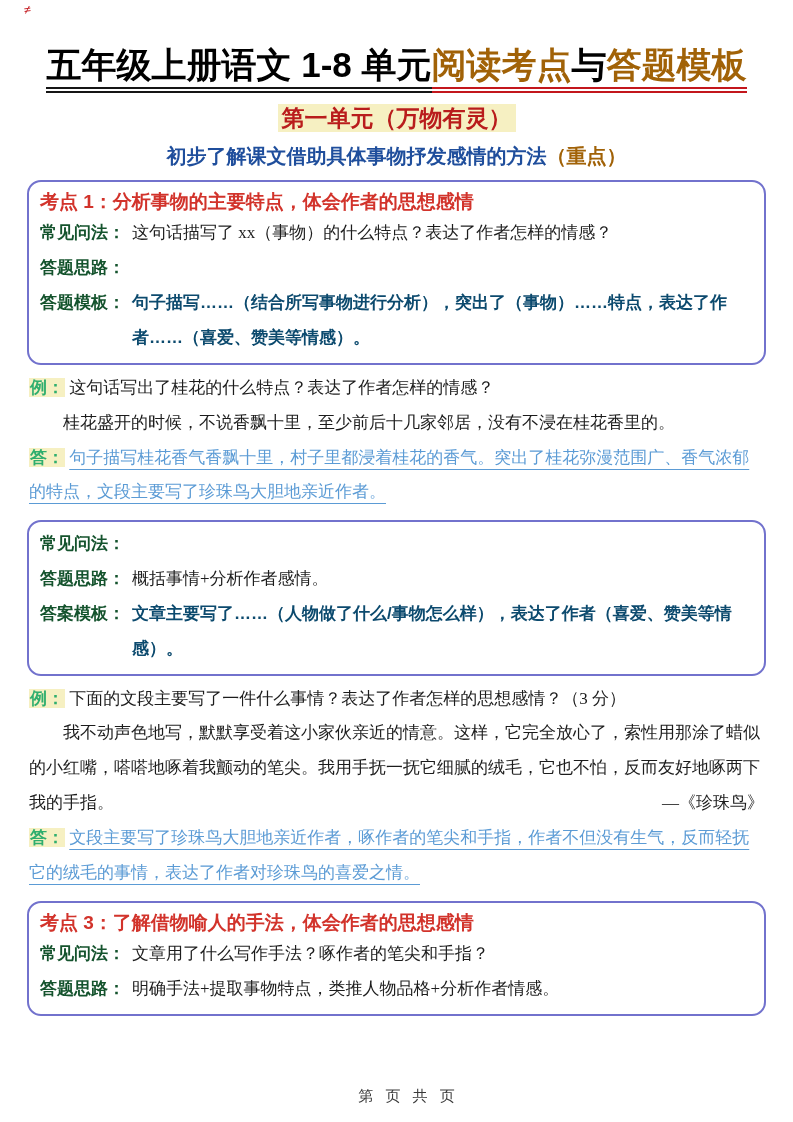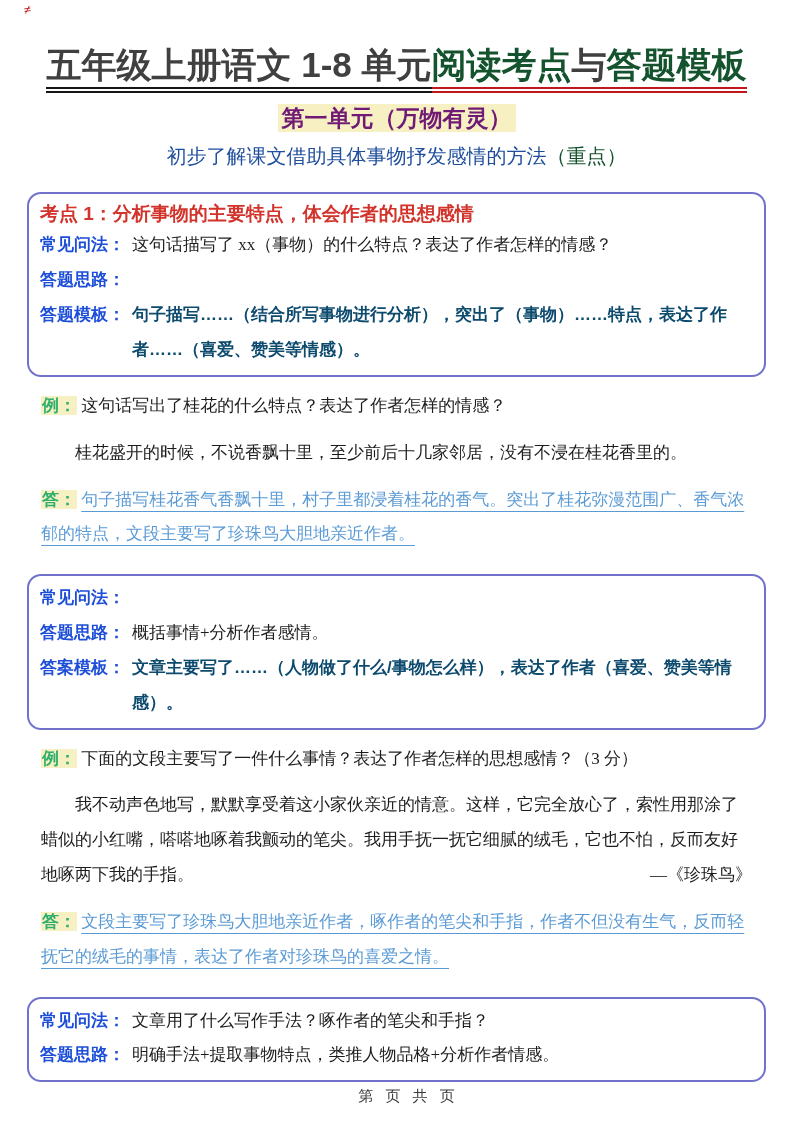--- a/index.html
+++ b/index.html
@@ -24,68 +24,68 @@
     margin:44px 0 0 0;
     text-align:center;
     font-size:35px;
     font-weight:bold;
     line-height:1.2;
     white-space:nowrap;
     font-family:"Liberation Sans","DejaVu Sans",sans-serif;
   }
   .ul-black{border-bottom:6px double #151515;padding-bottom:3px;}
   .ul-red{border-bottom:6px double #c3161c;padding-bottom:3px;}
-  .t-black{color:#404040;}
-  .t-red{color:#14532d;}
+  .t-black{color:#000000;}
+  .t-red{color:#a16207;}
   .unit-heading{
     margin:17px 0 0 0;
     text-align:center;
     font-size:23px;font-weight:bold;
     font-family:"Liberation Sans","DejaVu Sans",sans-serif;
   }
-  .unit-heading .hl-strong{background:#f6f0c2;color:#701a75;padding:1px 4px;}
+  .unit-heading .hl-strong{background:#f6f0c2;color:#b91c1c;padding:1px 4px;}
   .method-heading{
     margin:9px 0 0 0;
     text-align:center;
-    font-size:20px;font-weight:normal;
+    font-size:20px;font-weight:bold;
     font-family:"Liberation Sans","DejaVu Sans",sans-serif;
   }
   .t-blue{color:#1f4e9c;}
   
   .kbox{
-    margin-top:22px;
+    margin-top:10px;
     border:2px solid #7272cd;
     border-radius:14px;
     padding:5px 13px 7px 11px;
     background:#ffffff;
   }
   .ktitle{
     color:#d2332b;
     font-weight:bold;
     font-size:19px;
     line-height:1.55;
     font-family:"Liberation Sans","DejaVu Sans",sans-serif;
   }
   .krow{
     display:flex;
     align-items:flex-start;
     font-size:17px;
     line-height:2.05;
   }
   .klabel{
     flex:0 0 92px;
-    color:#1d4ed8;
+    color:#14532d;
     font-weight:bold;
     font-family:"Liberation Sans","DejaVu Sans",sans-serif;
   }
   .ktext{flex:1;}
   .ktext.red{color:#0c4a6e;font-weight:bold;font-family:"Liberation Sans","DejaVu Sans",sans-serif;}
   
   .example{margin:6px 2px 0 2px;font-size:17px;}
-  .example p{margin:12px;line-height:2.05;}
+  .example p{margin:0;line-height:2.05;}
   .glabel{
     color:#2fae6e;font-weight:bold;
     background:#f6f0c2;
     padding:0 1px;
     font-family:"Liberation Sans","DejaVu Sans",sans-serif;
   }
   .passage{text-indent:2em;}
   .attribution{float:right;}
   .answer-text{
     color:#5b9bd5;
@@ -150,20 +150,21 @@
     </div>
   </div>
 
   <div class="example">
     <p><span class="glabel">例：</span> <span>下面的文段主要写了一件什么事情？表达了作者怎样的思想感情？（3 分）</span></p>
     <p class="passage"><span>我不动声色地写，默默享受着这小家伙亲近的情意。这样，它完全放心了，索性用那涂了蜡似的小红嘴，嗒嗒地啄着我颤动的笔尖。我用手抚一抚它细腻的绒毛，它也不怕，反而友好地啄两下我的手指。</span><span class="attribution">—《珍珠鸟》</span></p>
     <p><span class="glabel">答：</span> <span class="answer-text">文段主要写了珍珠鸟大胆地亲近作者，啄作者的笔尖和手指，作者不但没有生气，反而轻抚它的绒毛的事情，表达了作者对珍珠鸟的喜爱之情。</span></p>
   </div>
 
   <div class="kbox">
+    <div class="ktitle">考点 3：了解借物喻人的手法，体会作者的思想感情</div>
     <div class="krow">
       <span class="klabel">常见问法：</span>
       <span class="ktext">文章用了什么写作手法？啄作者的笔尖和手指？</span>
     </div>
     <div class="krow">
       <span class="klabel">答题思路：</span>
       <span class="ktext">明确手法+提取事物特点，类推人物品格+分析作者情感。</span>
     </div>
   </div>
 

